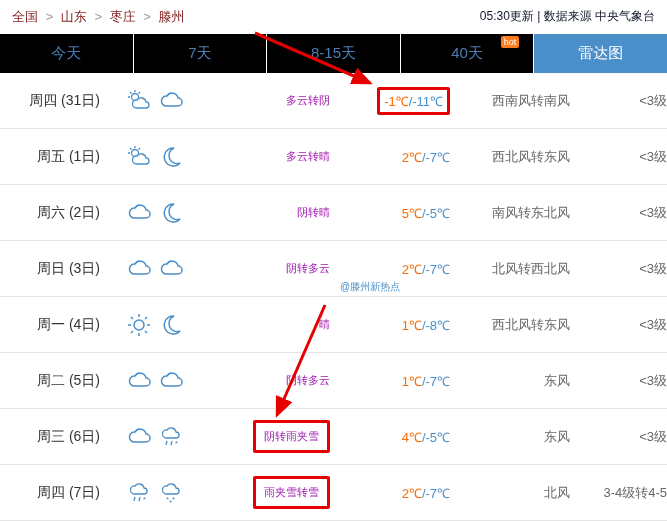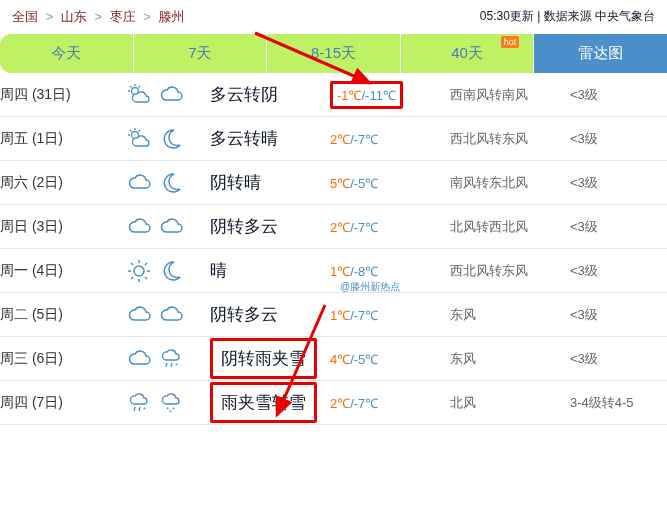--- a/index.html
+++ b/index.html
@@ -1,28 +1,28 @@
 <!DOCTYPE html>
 <html><head>
 <meta charset="utf-8">
 <style>
 * { margin: 0; padding: 0; box-sizing: border-box; }
 body { font-family: "Microsoft YaHei", Arial, sans-serif; font-size: 14px; color: #333; width: 667px; background: #fff; }
 .breadcrumb { padding: 8px 12px; font-size: 13px; }
 .breadcrumb .crumb { color: #7f1d1d; }
 .breadcrumb .sep { color: #999; margin: 0 4px; }
 .breadcrumb .update { float: right; color: #0f172a; font-size: 12px; }
-.tabs { display: flex; background: #bef264; border-radius: 11px; }
+.tabs { display: flex; background: #000000; }
 .tab { flex: 1; text-align: center; padding: 10px 0; color: #4a7db5; font-size: 15px; border-right: 1px solid #fff; cursor: pointer; position: relative; }
 .tab:last-child { border-right: none; background: #4a8fca; color: #fff; }
 .hot-badge { position: absolute; top: 2px; right: 14px; background: #ff7a1a; color: #fff; font-size: 9px; padding: 0 3px; border-radius: 2px; line-height: 12px; }
-.row { display: flex; align-items: center; border-bottom: 1px solid #e5e5e5; height: 44px; text-align: left; }
+.row { display: flex; align-items: center; border-bottom: 1px solid #e5e5e5; height: 56px; text-align: right; }
 .col-day { width: 100px; color: #333; }
 .col-icon { width: 110px; display: flex; justify-content: center; gap: 6px; }
-.col-desc { width: 120px; color: #0f172a; font-size: 17px; }
+.col-desc { width: 120px; color: #a21caf; font-size: 11px; }
 .col-temp { width: 120px; font-size: 13px; }
 .col-temp .hi { color: #ff6a00; }
 .col-temp .lo { color: #4a8fca; }
 .col-wind { width: 120px; color: #666; font-size: 13px; }
 .col-level { flex: 1; color: #666; font-size: 13px; }
 .ico { width: 26px; height: 26px; }
 .highlight-box { border: 3px solid #e60000; border-radius: 2px; padding: 2px 4px; display: inline-block; }
 .desc-highlight .col-desc span { border: 3px solid #e60000; border-radius: 2px; padding: 6px 8px; display: inline-block; }
 .watermark { position: absolute; color: #4a8fca; font-size: 10px; left: 340px; top: 280px; pointer-events: none; }
 .wrap { position: relative; }

